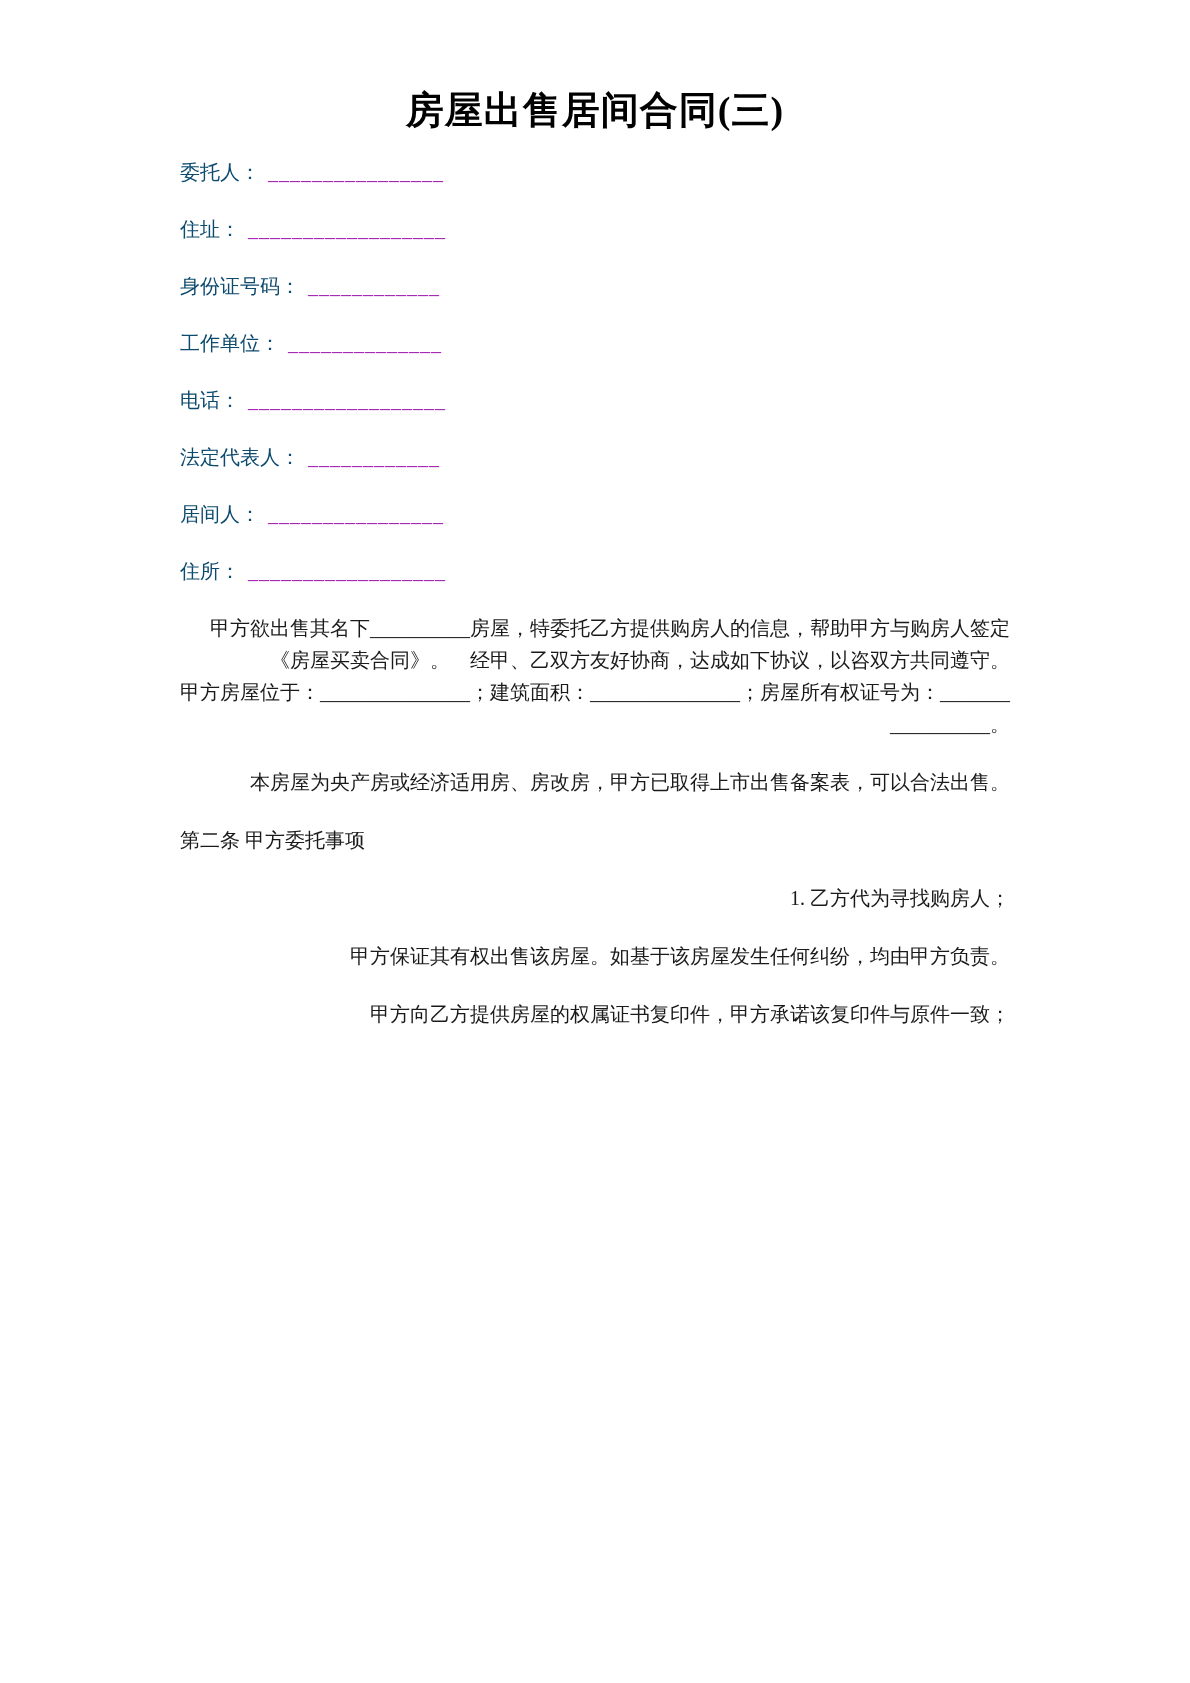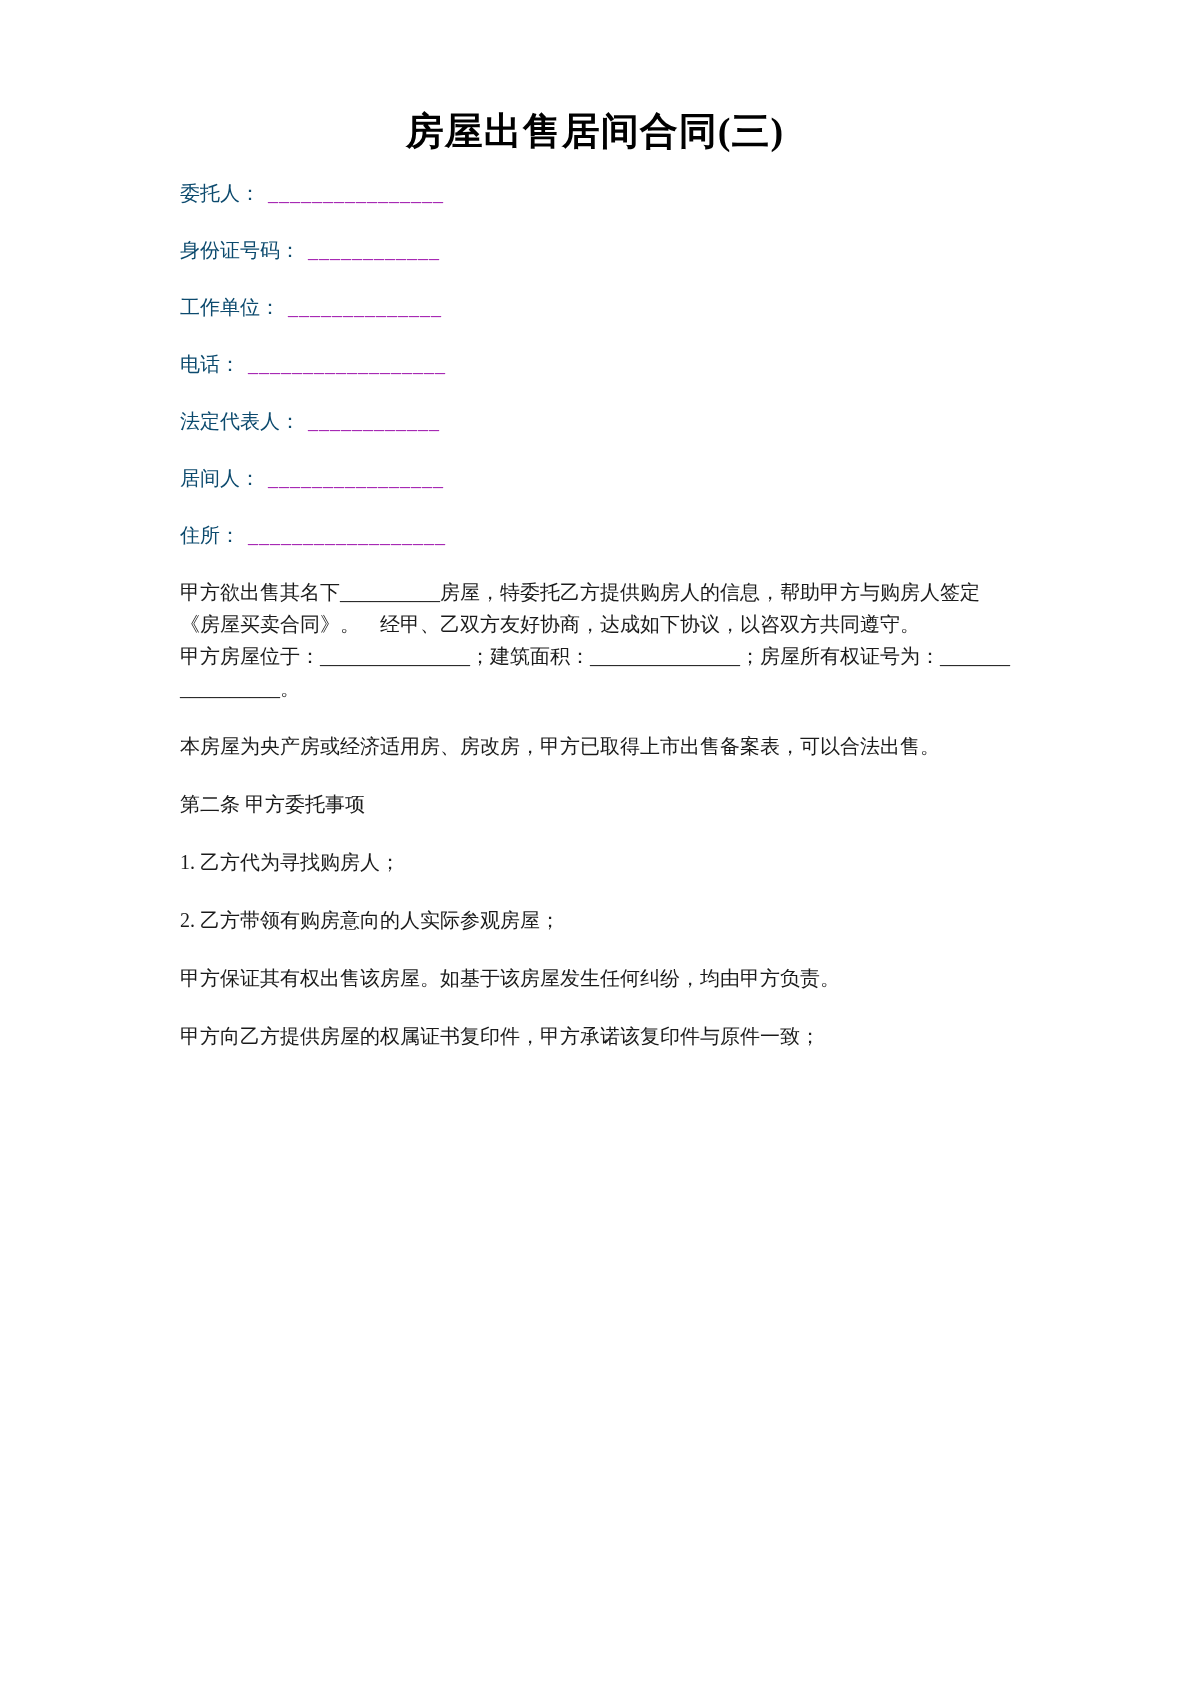--- a/index.html
+++ b/index.html
@@ -11,21 +11,21 @@
     width: 1190px;
     height: 1683px;
     overflow: hidden;
     color: #1a1a1a;
     font-family: "Liberation Serif", "DejaVu Serif", serif;
   }
   .page {
     box-sizing: border-box;
     width: 1190px;
     height: 1370px;
-    padding: 105px 180px 0 180px;
+    padding: 84px 180px 0 180px;
     background: #ffffff;
   }
   .content {
     width: 830px;
   }
   .title {
     font-size: 38px;
     font-weight: bold;
     line-height: 52px;
     text-align: center;
@@ -47,41 +47,42 @@
     margin-left: 8px;
     letter-spacing: 1px;
     font-style: italic;
   }
   .para {
     font-size: 20px;
     line-height: 32px;
     margin: 0 0 26px 0;
     word-break: break-all;
     overflow-wrap: anywhere;
-    text-align: left;
+    text-align: right;
   }
   .para.tight {
     margin-bottom: 0;
   }
   .heading {
     font-size: 20px;
     line-height: 32px;
     margin: 0 0 26px 0;
   }
 </style>
 </head>
 <body>
 
 <div class="page">
   <div class="content">
 
     <h1 class="title">房屋出售居间合同(三)</h1>
 
     <p class="field"><span class="lab">委托人：</span><span class="blank">________________</span></p>
 
+    <p class="field"><span class="lab">住址：</span><span class="blank">__________________</span></p>
 
     <p class="field"><span class="lab">身份证号码：</span><span class="blank">____________</span></p>
 
     <p class="field"><span class="lab">工作单位：</span><span class="blank">______________</span></p>
 
     <p class="field"><span class="lab">电话：</span><span class="blank">__________________</span></p>
 
     <p class="field"><span class="lab">法定代表人：</span><span class="blank">____________</span></p>
 
     <p class="field"><span class="lab">居间人：</span><span class="blank">________________</span></p>
@@ -91,21 +92,20 @@
     <p class="para tight">甲方欲出售其名下__________房屋，特委托乙方提供购房人的信息，帮助甲方与购房人签定《房屋买卖合同》。　经甲、乙双方友好协商，达成如下协议，以咨双方共同遵守。</p>
 
     <p class="para">甲方房屋位于：_______________；建筑面积：_______________；房屋所有权证号为：_________________。</p>
 
     <p class="para">本房屋为央产房或经济适用房、房改房，甲方已取得上市出售备案表，可以合法出售。</p>
 
 
     <p class="heading">第二条 甲方委托事项</p>
 
     <p class="para">1. 乙方代为寻找购房人；</p>
-    <p class="para">2. 乙方带领有购房意向的人实际参观房屋；</p>
 
 
     <p class="para">甲方保证其有权出售该房屋。如基于该房屋发生任何纠纷，均由甲方负责。</p>
 
     <p class="para">甲方向乙方提供房屋的权属证书复印件，甲方承诺该复印件与原件一致；</p>
 
   </div>
 </div>
 
 </body></html>

